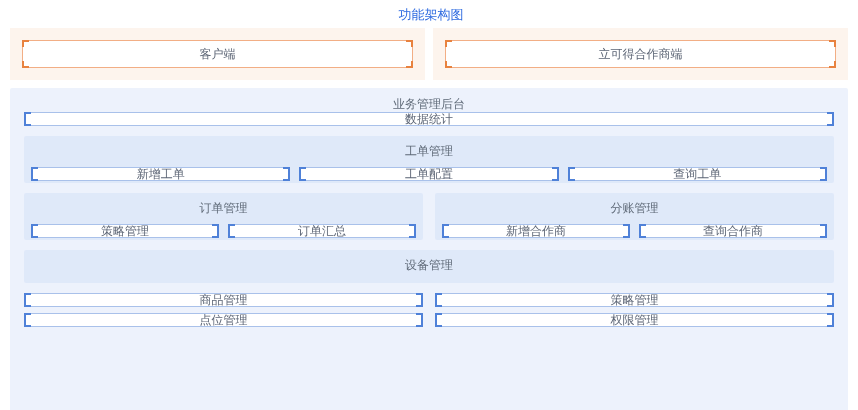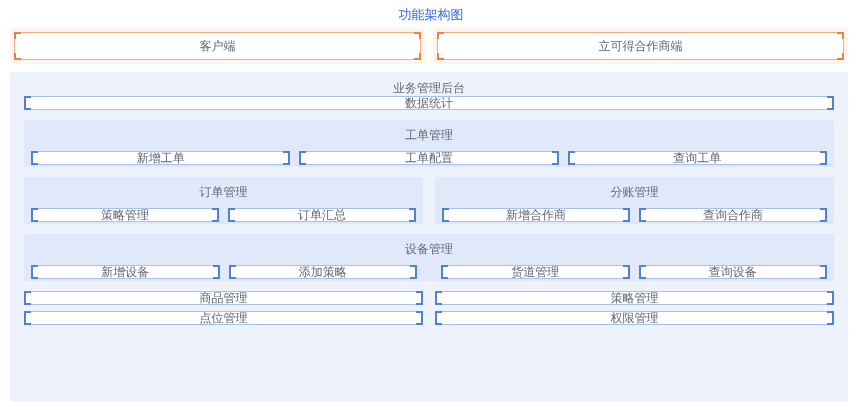--- a/index.html
+++ b/index.html
@@ -25,21 +25,21 @@
   .node::before{top:-1px;left:-1px;border-top:2px solid #4F81D8;border-left:2px solid #4F81D8;}
   .node::after{top:-1px;right:-1px;border-top:2px solid #4F81D8;border-right:2px solid #4F81D8;}
   .node .cm::before{bottom:-1px;left:-1px;border-bottom:2px solid #4F81D8;border-left:2px solid #4F81D8;}
   .node .cm::after{bottom:-1px;right:-1px;border-bottom:2px solid #4F81D8;border-right:2px solid #4F81D8;}
   
   .node.orange{border-color:#F2AE85;height:28px;}
   .node.orange::before,.node.orange::after{border-color:#E8823F;}
   .node.orange .cm::before,.node.orange .cm::after{border-color:#E8823F;}
   
   .top-row{display:flex;gap:8px;margin:6px 10px 0 10px;}
-  .orange-section{flex:1;background:#FDF4ED;padding:4px;box-sizing:border-box;}
+  .orange-section{flex:1;background:#FDF4ED;padding:12px;box-sizing:border-box;}
   
   .backend{
     margin:8px 10px 0 10px;background:#EDF2FC;border-radius:2px;
     padding:8px 14px 12px 14px;box-sizing:border-box;height:330px;
   }
   .section-title{
     text-align:center;font-size:12px;color:#5F6A78;line-height:16px;
   }
   .backend > .section-title{margin-bottom:0;}
   .panel{
@@ -124,42 +124,20 @@
         <div class="node">
           <i class="cm"></i>
           <span>查询合作商</span>
         </div>
       </div>
     </div>
   </div>
 
   <div class="panel">
     <div class="section-title">设备管理</div>
-    <div class="row grouped">
-      <div class="half">
-        <div class="node">
-          <i class="cm"></i>
-          <span>新增设备</span>
-        </div>
-        <div class="node">
-          <i class="cm"></i>
-          <span>添加策略</span>
-        </div>
-      </div>
-      <div class="half">
-        <div class="node">
-          <i class="cm"></i>
-          <span>货道管理</span>
-        </div>
-        <div class="node">
-          <i class="cm"></i>
-          <span>查询设备</span>
-        </div>
-      </div>
-    </div>
   </div>
 
   <div class="split">
     <div class="node">
       <i class="cm"></i>
       <span>商品管理</span>
     </div>
     <div class="node">
       <i class="cm"></i>
       <span>策略管理</span>

